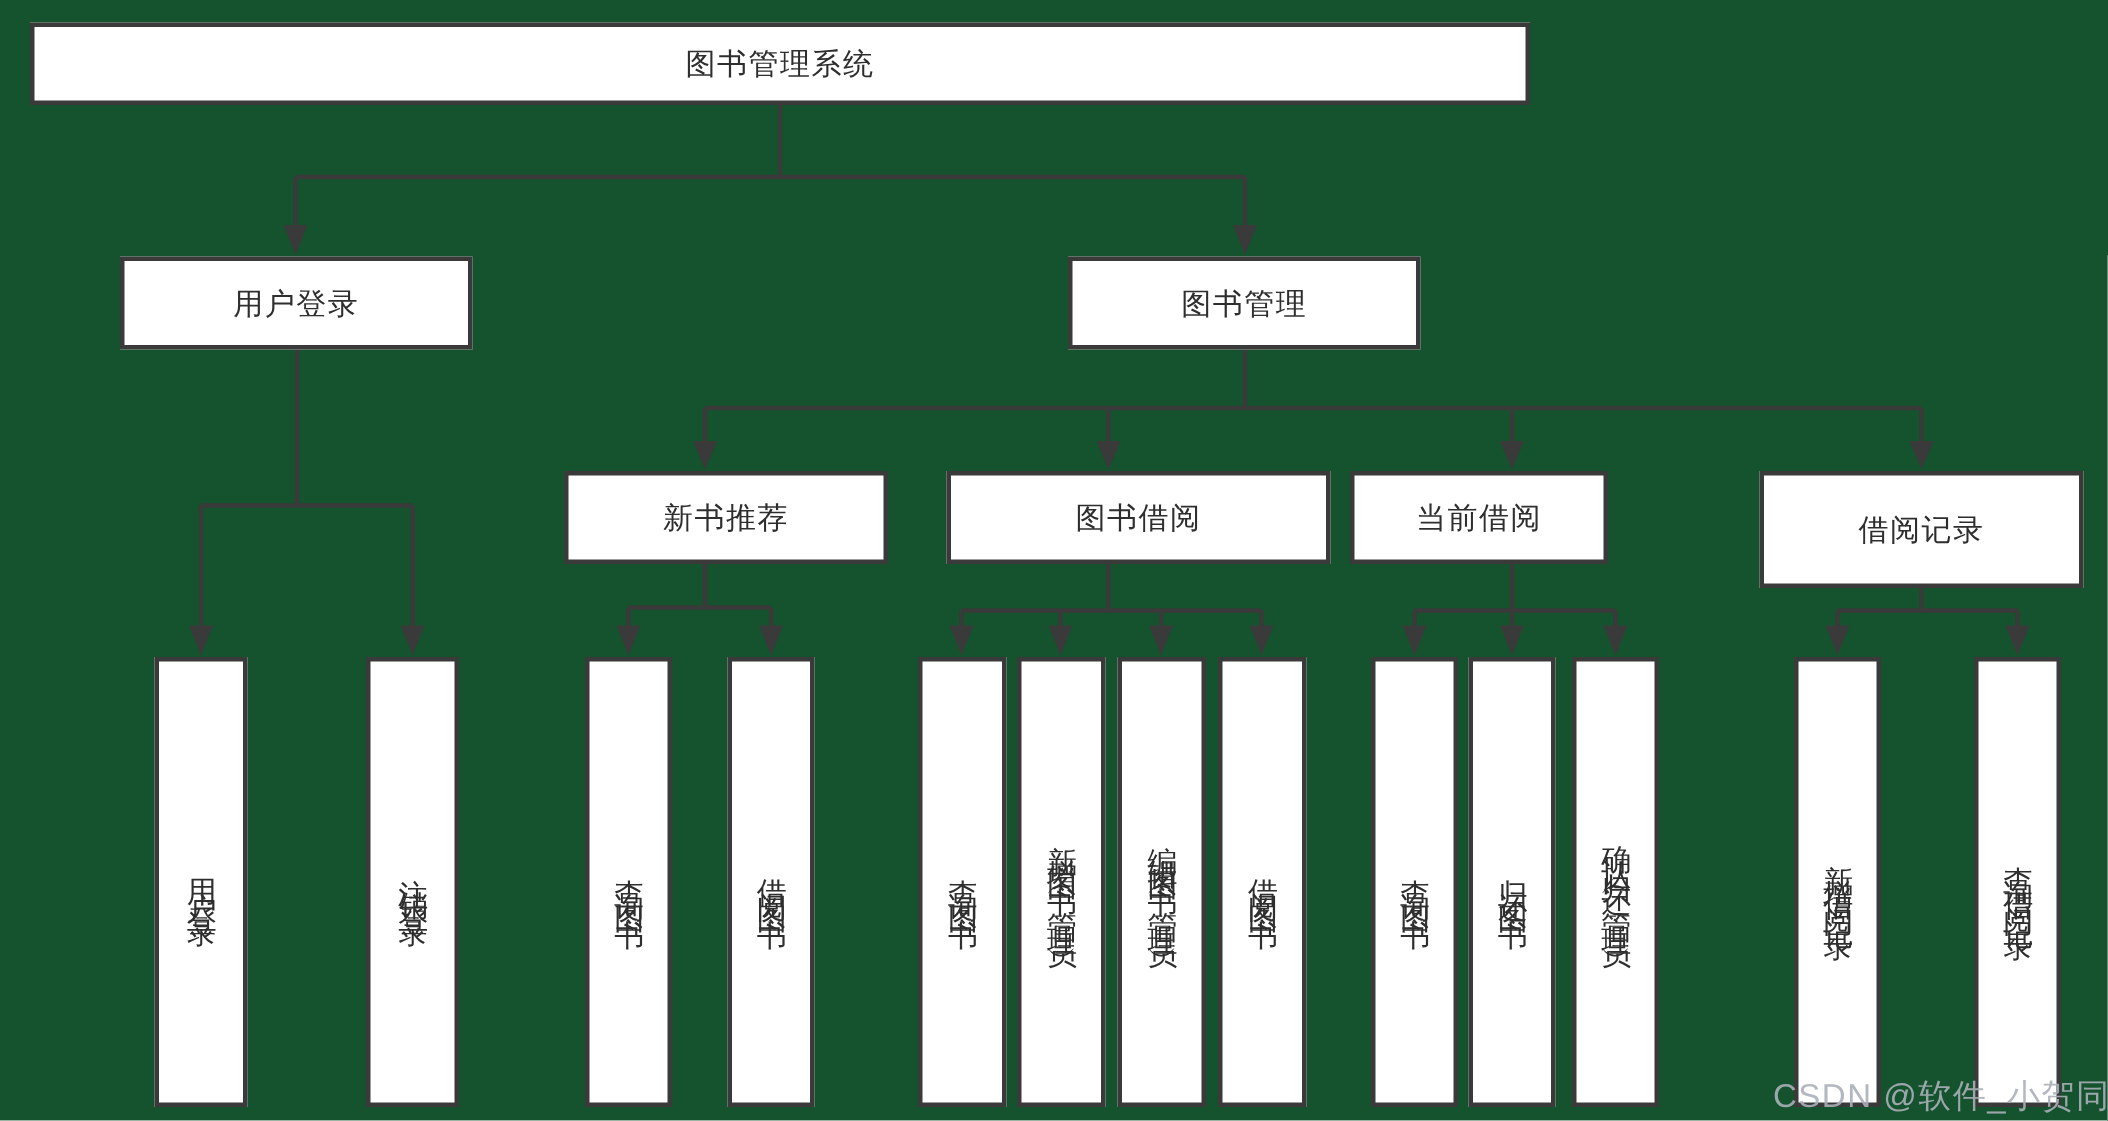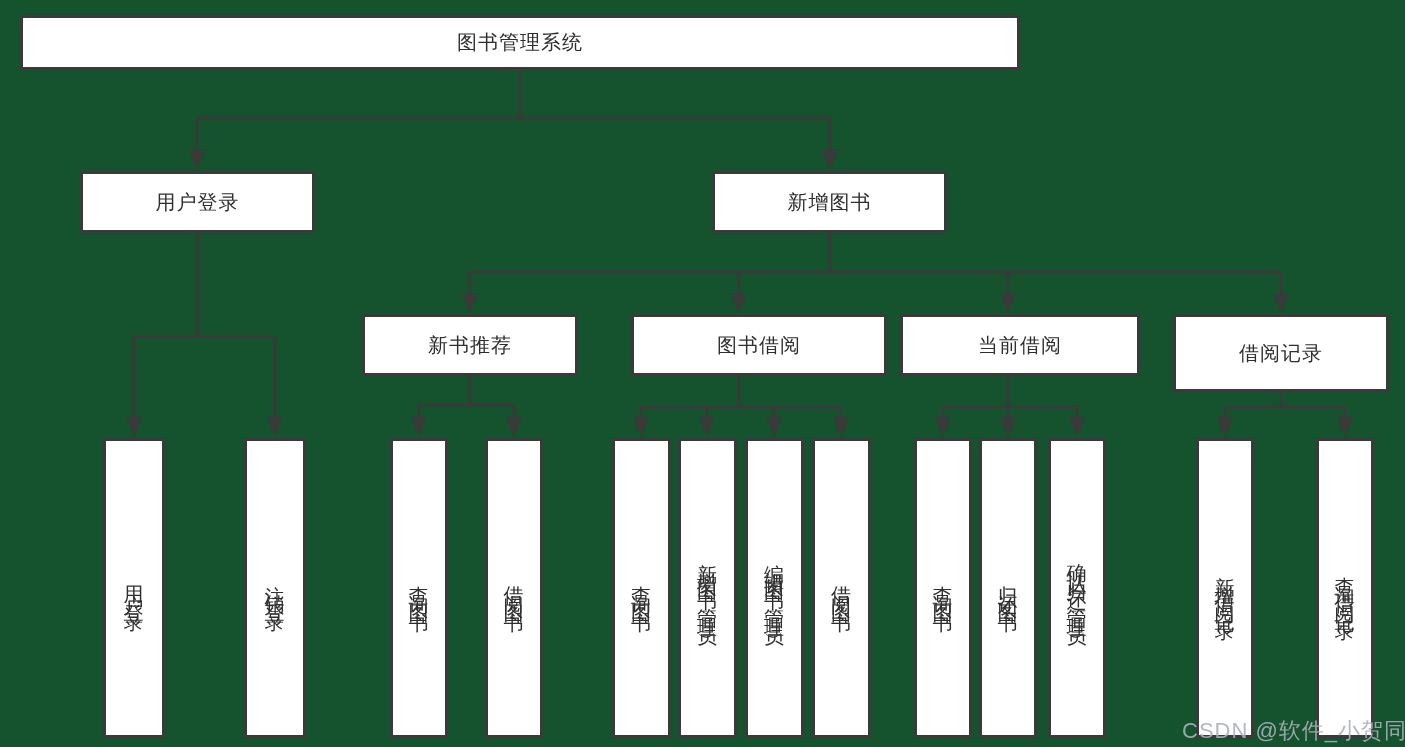--- a/index.html
+++ b/index.html
@@ -98,25 +98,25 @@
       <polygon points="1000,417 1016,417 1008,437"></polygon>
       <polygon points="1069,417 1085,417 1077,437"></polygon>
       <polygon points="1217,417 1233,417 1225,437"></polygon>
       <polygon points="1337,417 1353,417 1345,437"></polygon>
     </g>
   </svg>
 
   <div class="node h-node" style="left:20px;top:15px;width:1000px;height:55px">图书管理系统</div>
 
   <div class="node h-node" style="left:80px;top:171px;width:235px;height:62px">用户登录</div>
-  <div class="node h-node" style="left:712px;top:171px;width:235px;height:62px">新增图书</div>
+  <div class="node h-node" style="left:712px;top:171px;width:235px;height:62px">图书管理</div>
 
-  <div class="node h-node" style="left:362px;top:314px;width:216px;height:62px">新书推荐</div>
+  <div class="node h-node" style="left:376px;top:314px;width:216px;height:62px">新书推荐</div>
   <div class="node h-node" style="left:631px;top:314px;width:256px;height:62px">图书借阅</div>
-  <div class="node h-node" style="left:900px;top:314px;width:240px;height:62px">当前借阅</div>
+  <div class="node h-node" style="left:900px;top:314px;width:172px;height:62px">当前借阅</div>
   <div class="node h-node" style="left:1173px;top:314px;width:216px;height:78px">借阅记录</div>
 
   <div class="node v-node" style="left:103px;top:438px;width:62px;height:300px">用户登录</div>
   <div class="node v-node" style="left:244px;top:438px;width:62px;height:300px">注销登录</div>
 
   <div class="node v-node" style="left:390px;top:438px;width:58px;height:300px">查询图书</div>
   <div class="node v-node" style="left:485px;top:438px;width:58px;height:300px">借阅图书</div>
 
   <div class="node v-node" style="left:612px;top:438px;width:59px;height:300px">查询图书</div>
   <div class="node v-node" style="left:678px;top:438px;width:59px;height:300px">新增图书（管理员）</div>

